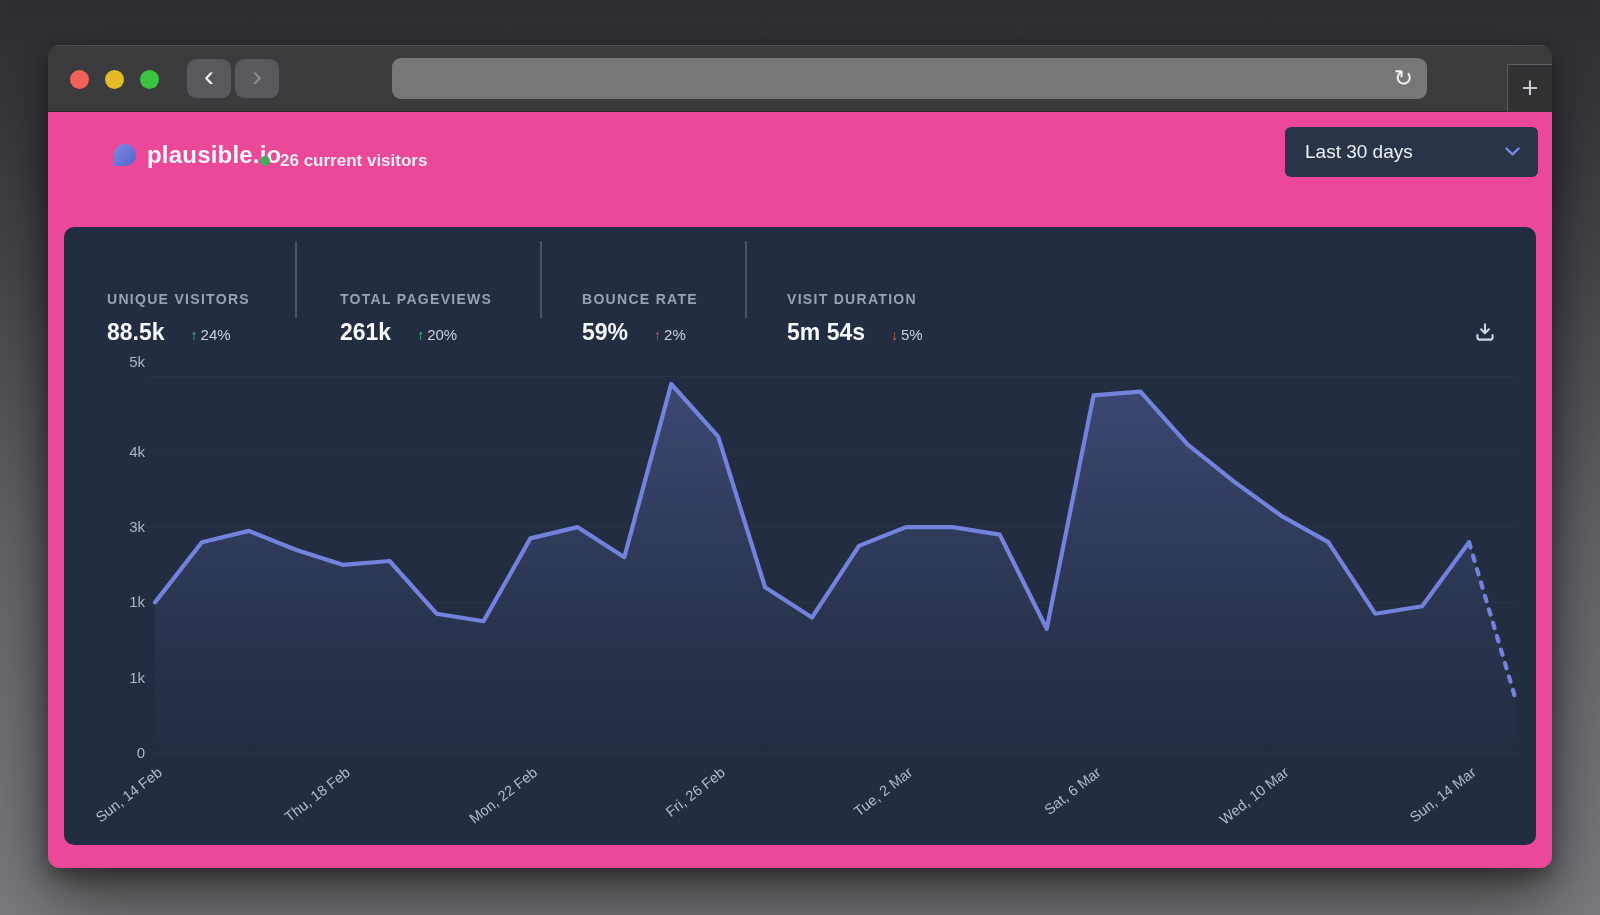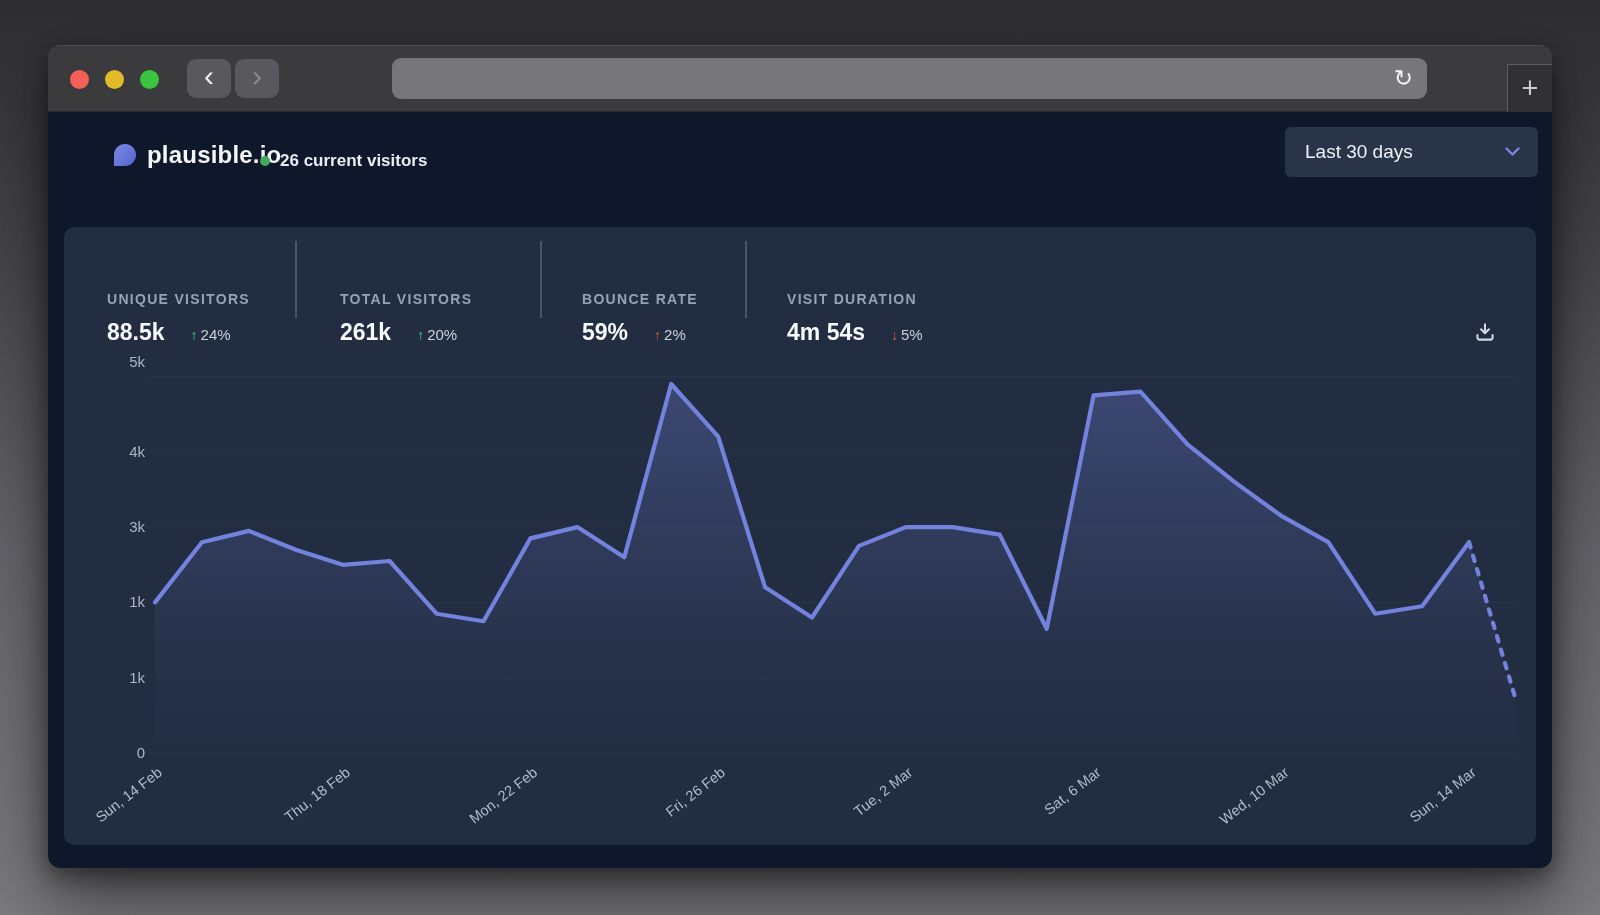--- a/index.html
+++ b/index.html
@@ -27,21 +27,21 @@
   .url-bar { position:absolute; left:344px; top:13px; width:1035px; height:41px;
     background:#77777a; border-radius:9px; display:flex; align-items:center;
     justify-content:flex-end; padding-right:14px; }
   .refresh { font-size:23px; color:#f2f2f4; cursor:default; }
   .plus-tab { position:absolute; right:0; top:19px; width:45px; height:48px;
     background:#313134; border-left:1px solid #5e5e62; border-top:1px solid #5e5e62;
     display:flex; align-items:center; justify-content:center;
     color:#cbcbcf; font-size:29px; font-weight:300; }
 
   
-  .content { position:relative; height:756px; background:#0f172a; color:#fff; }
+  .content { position:relative; height:756px; background:#ec4899; color:#fff; }
   .dash-header { position:relative; height:115px; }
   .brand { position:absolute; left:66px; top:29px; display:flex; align-items:center; }
   .logo { width:22px; height:22px; border-radius:50% 50% 50% 0;
     background:linear-gradient(135deg,#7b89e4,#5564cd); }
   .site-name { margin-left:11px; font-size:24px; font-weight:700; color:#f4f6f9; letter-spacing:.2px; }
   .live { position:absolute; left:212px; top:39px; display:flex; align-items:center;justify-content:center; }
   .live-dot { width:10px; height:10px; border-radius:50%; background:#47a85e; }
   .live-label { margin-left:10px; font-size:17px; font-weight:600; color:#e9edf3; }
   .range-select { position:absolute; right:14px; top:15px; width:253px; height:50px;
     background:#2a3449; border-radius:6px; display:flex; align-items:center;
@@ -119,41 +119,41 @@
       <div class="stat s0 up-good">
         <div class="stat-label">UNIQUE VISITORS</div>
         <div class="stat-line">
           <span class="stat-value">88.5k</span>
           <span class="stat-delta"><span class="stat-arrow">↑</span><span>24%</span></span>
         </div>
       </div>
       <div class="stat-divider d0"></div>
 
       <div class="stat s1 up-good">
-        <div class="stat-label">TOTAL VISITORS</div>
+        <div class="stat-label">TOTAL PAGEVIEWS</div>
         <div class="stat-line">
           <span class="stat-value">261k</span>
           <span class="stat-delta"><span class="stat-arrow">↑</span><span>20%</span></span>
         </div>
       </div>
       <div class="stat-divider d1"></div>
 
       <div class="stat s2 up-bad">
         <div class="stat-label">BOUNCE RATE</div>
         <div class="stat-line">
           <span class="stat-value">59%</span>
           <span class="stat-delta"><span class="stat-arrow">↑</span><span>2%</span></span>
         </div>
       </div>
       <div class="stat-divider d2"></div>
 
       <div class="stat s3 down-bad">
         <div class="stat-label">VISIT DURATION</div>
         <div class="stat-line">
-          <span class="stat-value">4m 54s</span>
+          <span class="stat-value">5m 54s</span>
           <span class="stat-delta"><span class="stat-arrow">↓</span><span>5%</span></span>
         </div>
       </div>
 
       <div class="download-btn">
         <svg width="26" height="26" viewBox="0 0 24 24">
           <path d="M12 4 v7.5 M8.4 8.6 L12 12.2 L15.6 8.6 M5 13.8 v2.4 a1.9 1.9 0 0 0 1.9 1.9 h10.2 a1.9 1.9 0 0 0 1.9 -1.9 v-2.4" fill="none" stroke="#d3d9e3" stroke-width="1.9" stroke-linecap="round" stroke-linejoin="round"></path>
         </svg>
       </div>
 

